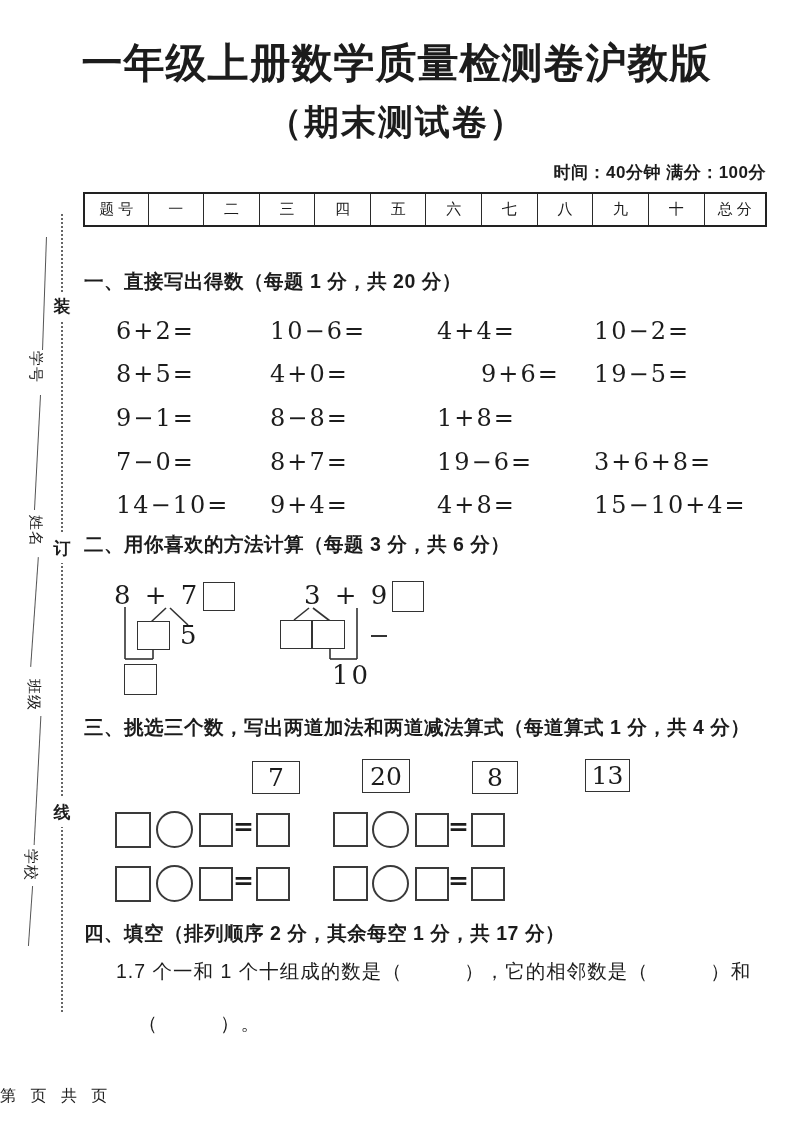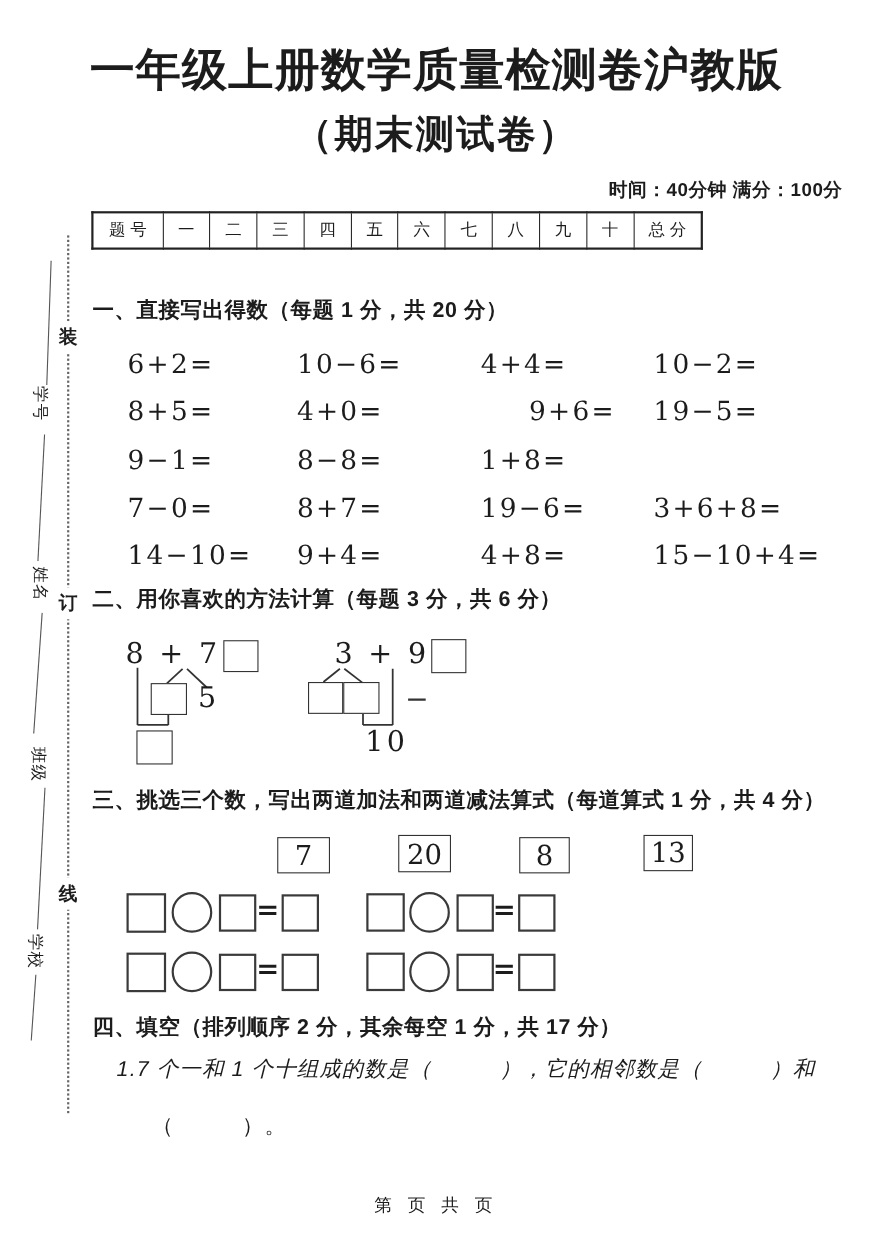--- a/index.html
+++ b/index.html
@@ -4,21 +4,21 @@
 <style>
   html,body{margin:0;padding:0;background:#e8e8e8;}
   #page{position:relative;width:793px;height:1122px;margin:0 auto;background:#ffffff;
         font-family:"Liberation Sans",sans-serif;color:#1c1c1c;overflow:hidden;}
   .abs{position:absolute;}
   
   .title{left:0;width:793px;top:36px;text-align:center;font-size:41px;font-weight:700;letter-spacing:1px;}
   .subtitle{left:0;width:793px;top:99px;text-align:center;font-size:35px;font-weight:700;letter-spacing:2px;}
   .meta{right:27px;top:161px;font-size:17px;font-weight:600;letter-spacing:.5px;}
   
-  table.score{position:absolute;left:83px;top:192px;width:556px;border-collapse:collapse;table-layout:fixed;}
+  table.score{position:absolute;left:83px;top:192px;width:684px;border-collapse:collapse;table-layout:fixed;}
   table.score td{border:1.4px solid #2b2b2b;height:31px;text-align:center;font-size:15px;font-weight:500;padding:0;}
   table.score{border:2px solid #222;}
   
   .h-sec{font-size:19.5px;font-weight:700;letter-spacing:.5px;text-align:center;}
   .prob{font-family:"DejaVu Serif",serif;font-size:24px;letter-spacing:2px;white-space:nowrap;}
   .kai{font-size:19.5px;letter-spacing:1px;white-space:nowrap;}
   
   .dbox{border:1.6px solid #333;background:#fff;}
   .dtxt{font-family:"DejaVu Serif",serif;font-size:26px;letter-spacing:3px;white-space:nowrap;}
   
@@ -26,21 +26,21 @@
          font-family:"DejaVu Serif",serif;font-size:25px;}
   .sq{border:2px solid #3a3a3a;background:#fff;}
   .cir{border:2px solid #3a3a3a;border-radius:50%;background:#fff;}
   .eqs{font-family:"DejaVu Serif",serif;font-size:25px;font-weight:700;}
   
   .bindline{left:61px;top:214px;height:798px;width:0;border-left:2px dotted #666;}
   .foldchar{left:52px;width:20px;text-align:center;font-size:17px;font-weight:600;background:#fff;padding:3px 0;}
   .railseg{width:0;border-left:1.6px solid #555;}
   .sidelabel{width:36px;height:18px;line-height:18px;text-align:center;font-size:15px;
              transform:rotate(90deg);transform-origin:center;letter-spacing:1px;}
-  .footer{left:0;width:793px;top:1086px;text-align:center;font-size:16px;letter-spacing:5px;}
+  .footer{left:0;width:793px;top:1086px;text-align:left;font-size:16px;letter-spacing:5px;}
   svg.lines{position:absolute;left:75px;top:575px;}
 </style>
 </head>
 <body>
 
 <div id="page">
 
   <div class="abs bindline"></div>
   <div class="abs foldchar" style="top:292px;">装</div>
   <div class="abs foldchar" style="top:534px;">订</div>
@@ -172,18 +172,18 @@
   <span class="abs eqs" style="left:233px;top:866px;">=</span>
   <div class="abs sq" style="left:256px;top:867px;width:30px;height:30px;"></div>
 
   <div class="abs sq" style="left:333px;top:866px;width:31px;height:31px;"></div>
   <div class="abs cir" style="left:372px;top:865px;width:33px;height:33px;"></div>
   <div class="abs sq" style="left:415px;top:867px;width:30px;height:30px;"></div>
   <span class="abs eqs" style="left:448px;top:866px;">=</span>
   <div class="abs sq" style="left:471px;top:867px;width:30px;height:30px;"></div>
 
   <div class="abs h-sec" style="left:84px;top:920px;">四、填空（排列顺序 2 分，其余每空 1 分，共 17 分）</div>
-  <div class="abs kai" style="left:106px;top:958px;font-style:italic;">1.7 个一和 1 个十组成的数是（　　　），它的相邻数是（　　　）和</div>
+  <div class="abs kai" style="left:116px;top:958px;">1.7 个一和 1 个十组成的数是（　　　），它的相邻数是（　　　）和</div>
   <div class="abs kai" style="left:138px;top:1010px;">（　　　）。</div>
 
   <div class="abs footer">第 页 共 页</div>
 
 </div>
 
 </body></html>

